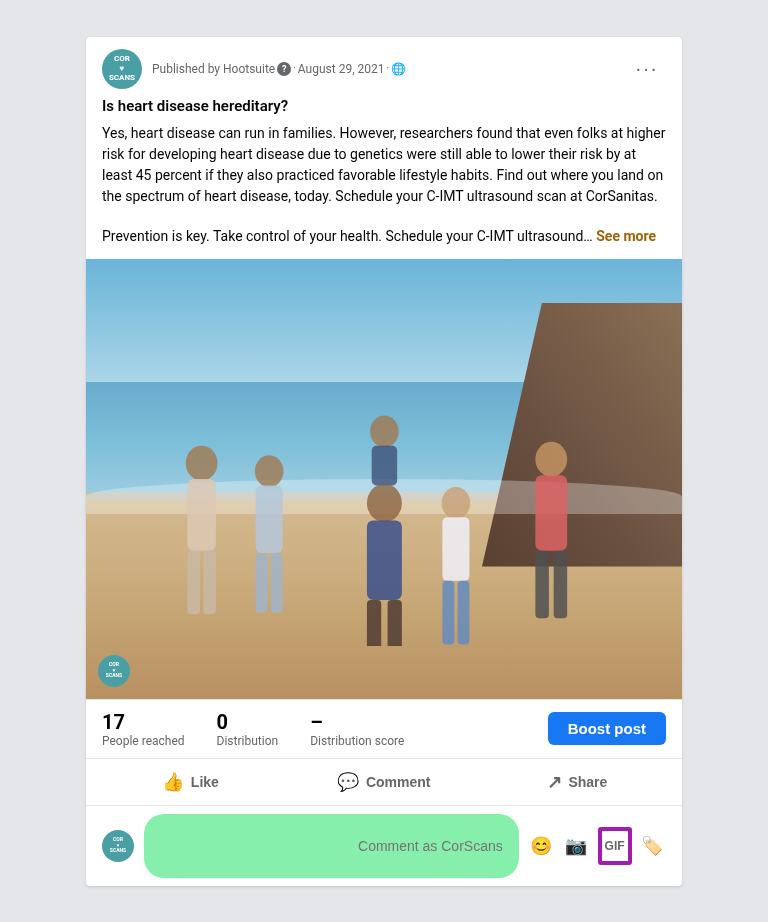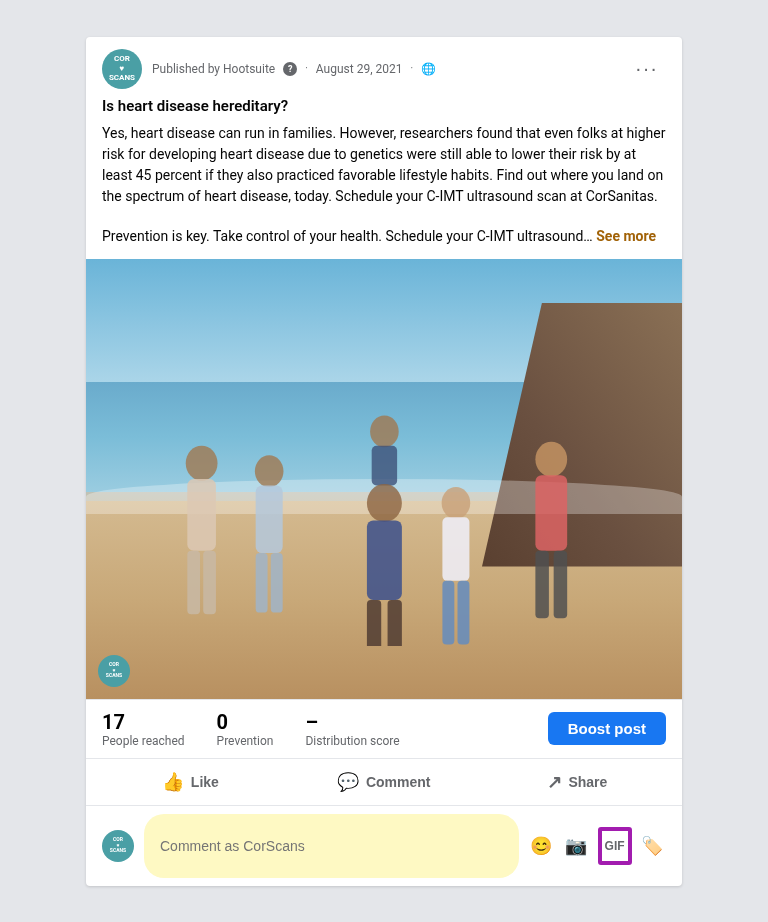--- a/index.html
+++ b/index.html
@@ -57,21 +57,21 @@
       font-size: 15px;
       font-weight: 600;
       color: #050505;
     }
 
     .post-subtitle {
       font-size: 12px;
       color: #65676b;
       display: flex;
       align-items: center;
-      gap: 8px;
+      gap: 2px;
     }
 
     .post-subtitle .dot {
       font-size: 10px;
     }
 
     .globe-icon {
       font-size: 12px;
     }
 
@@ -285,27 +285,28 @@
       align-items: center;
       justify-content: center;
       font-size: 6px;
       color: white;
       font-weight: bold;
       flex-shrink: 0;
     }
 
     .comment-input-area {
       flex: 1;
-      background: #fef9c3;
+      background: #86efac;
       border-radius: 20px;
       padding: 24px 16px;
       font-size: 14px;
       color: #65676b;
       border: none;
       outline: none;
+      text-align: right;
     }
 
     .comment-icons {
       display: flex;
       align-items: center;
       gap: 8px;
       color: #65676b;
       font-size: 18px;
     }
 
@@ -406,21 +407,21 @@
     </div>
   </div>
 
   <div class="stats-bar">
     <div class="stat-item">
       <span class="stat-value">17</span>
       <span class="stat-label">People reached</span>
     </div>
     <div class="stat-item">
       <span class="stat-value">0</span>
-      <span class="stat-label">Prevention</span>
+      <span class="stat-label">Distribution</span>
     </div>
     <div class="stat-item">
       <span class="stat-value">–</span>
       <span class="stat-label">Distribution score</span>
     </div>
     <button class="boost-btn">Boost post</button>
   </div>
 
   <div class="actions-bar">
     <button class="action-btn">

